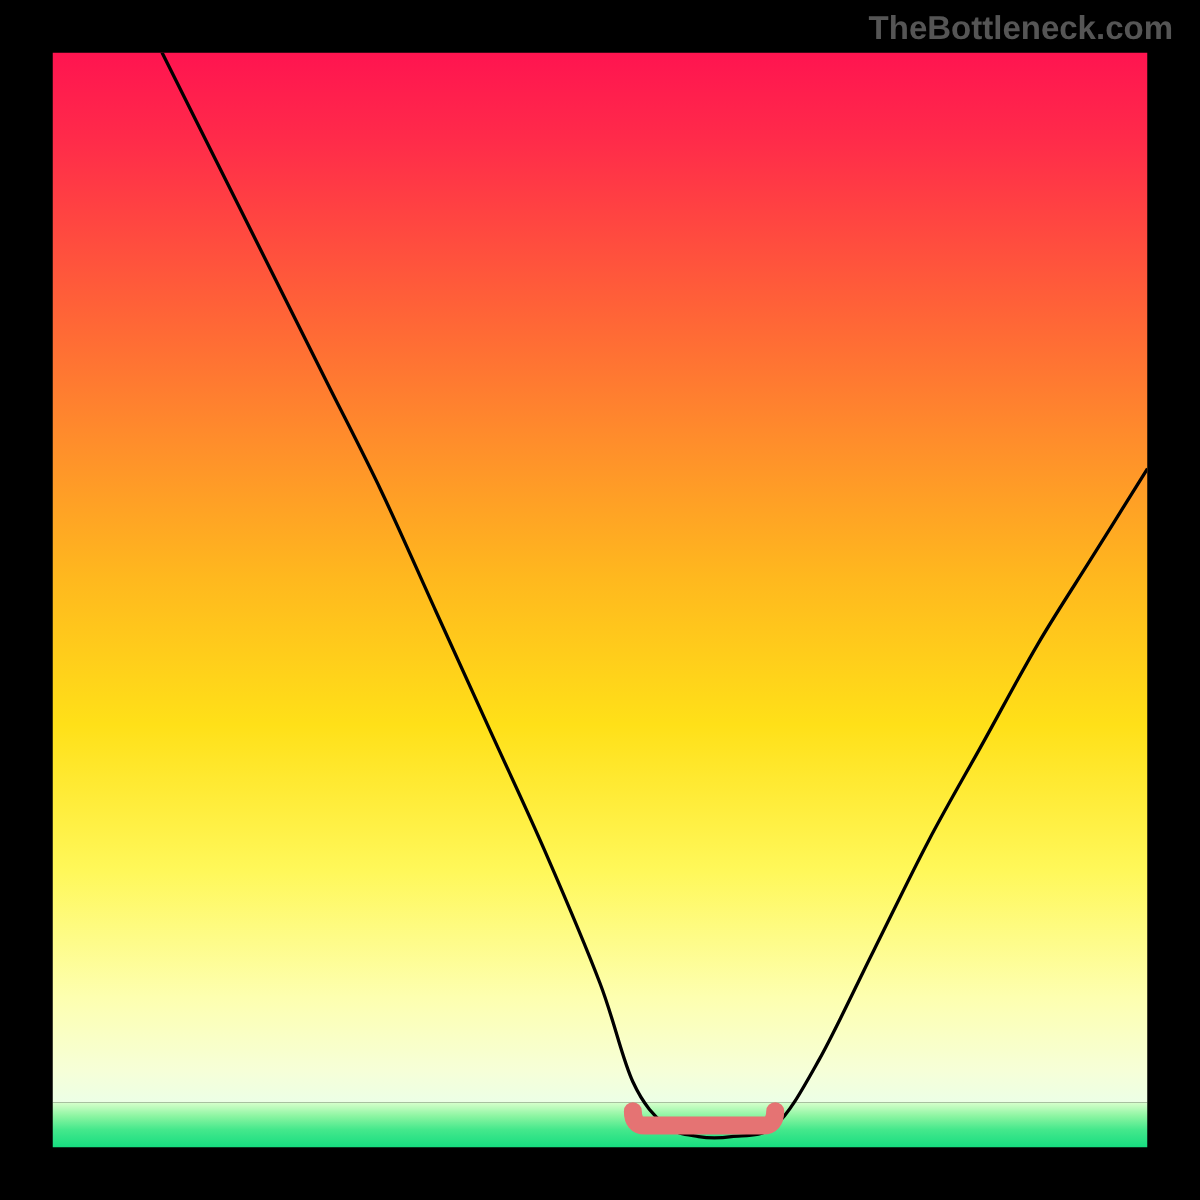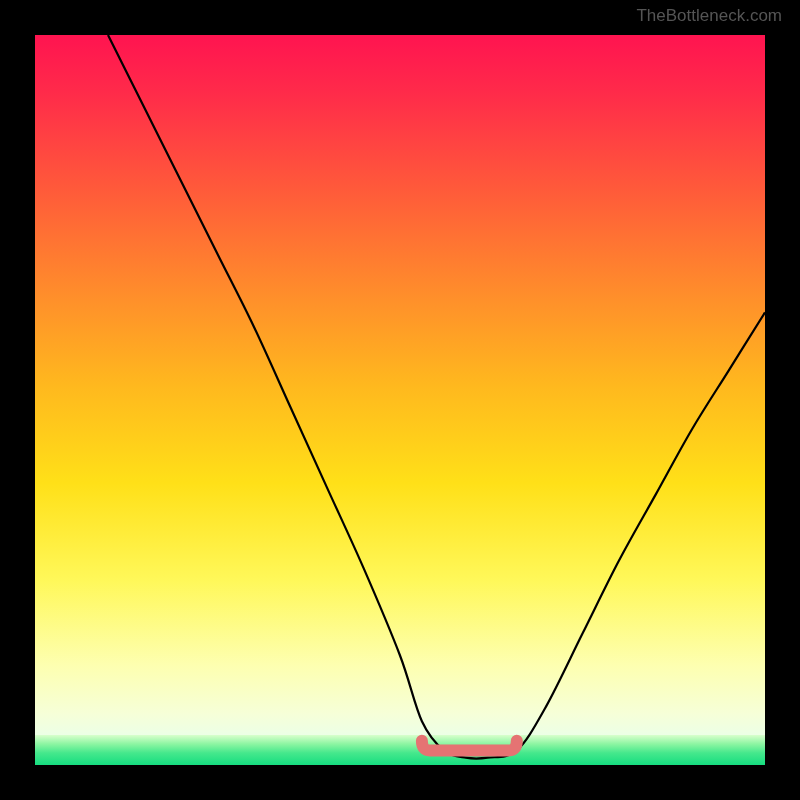--- a/index.html
+++ b/index.html
@@ -9,22 +9,22 @@
     height: 800px;
     background: #000;
     position: relative;
     font-family: Arial, sans-serif;
   }
   .watermark {
     position: absolute;
     top: 6px;
     right: 18px;
     color: #555;
-    font-size: 17px;
-    font-weight: normal;
+    font-size: 22px;
+    font-weight: bold;
     z-index: 10;
   }
   .plot {
     position: absolute;
     left: 35px;
     top: 35px;
     width: 730px;
     height: 730px;
     overflow: hidden;
   }

